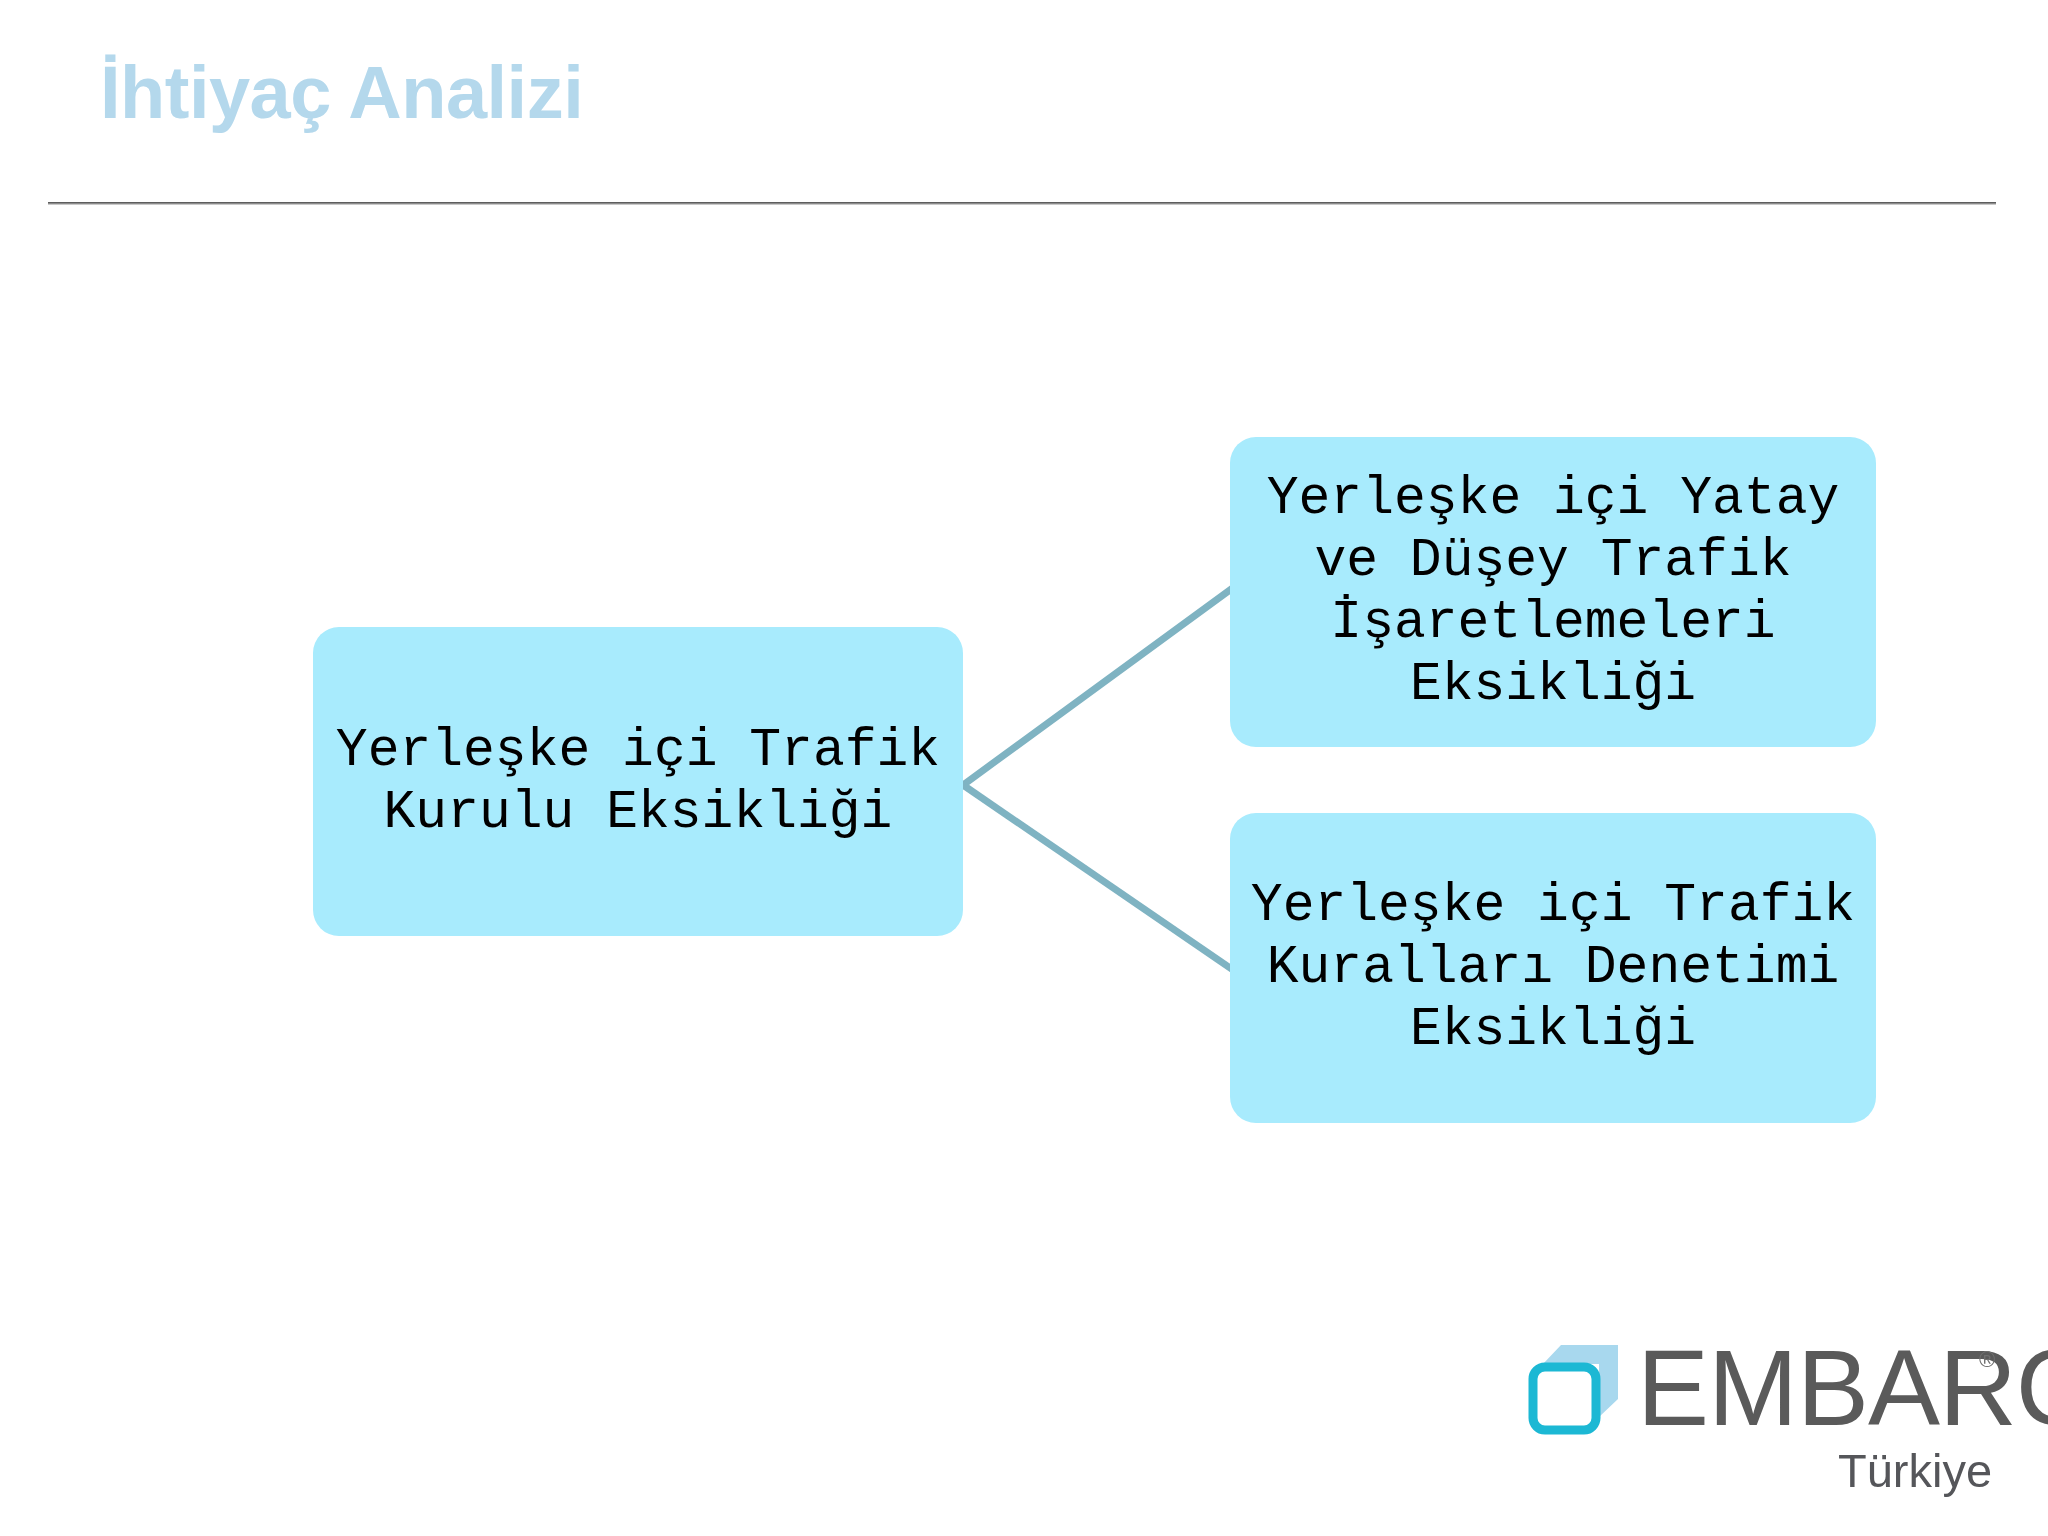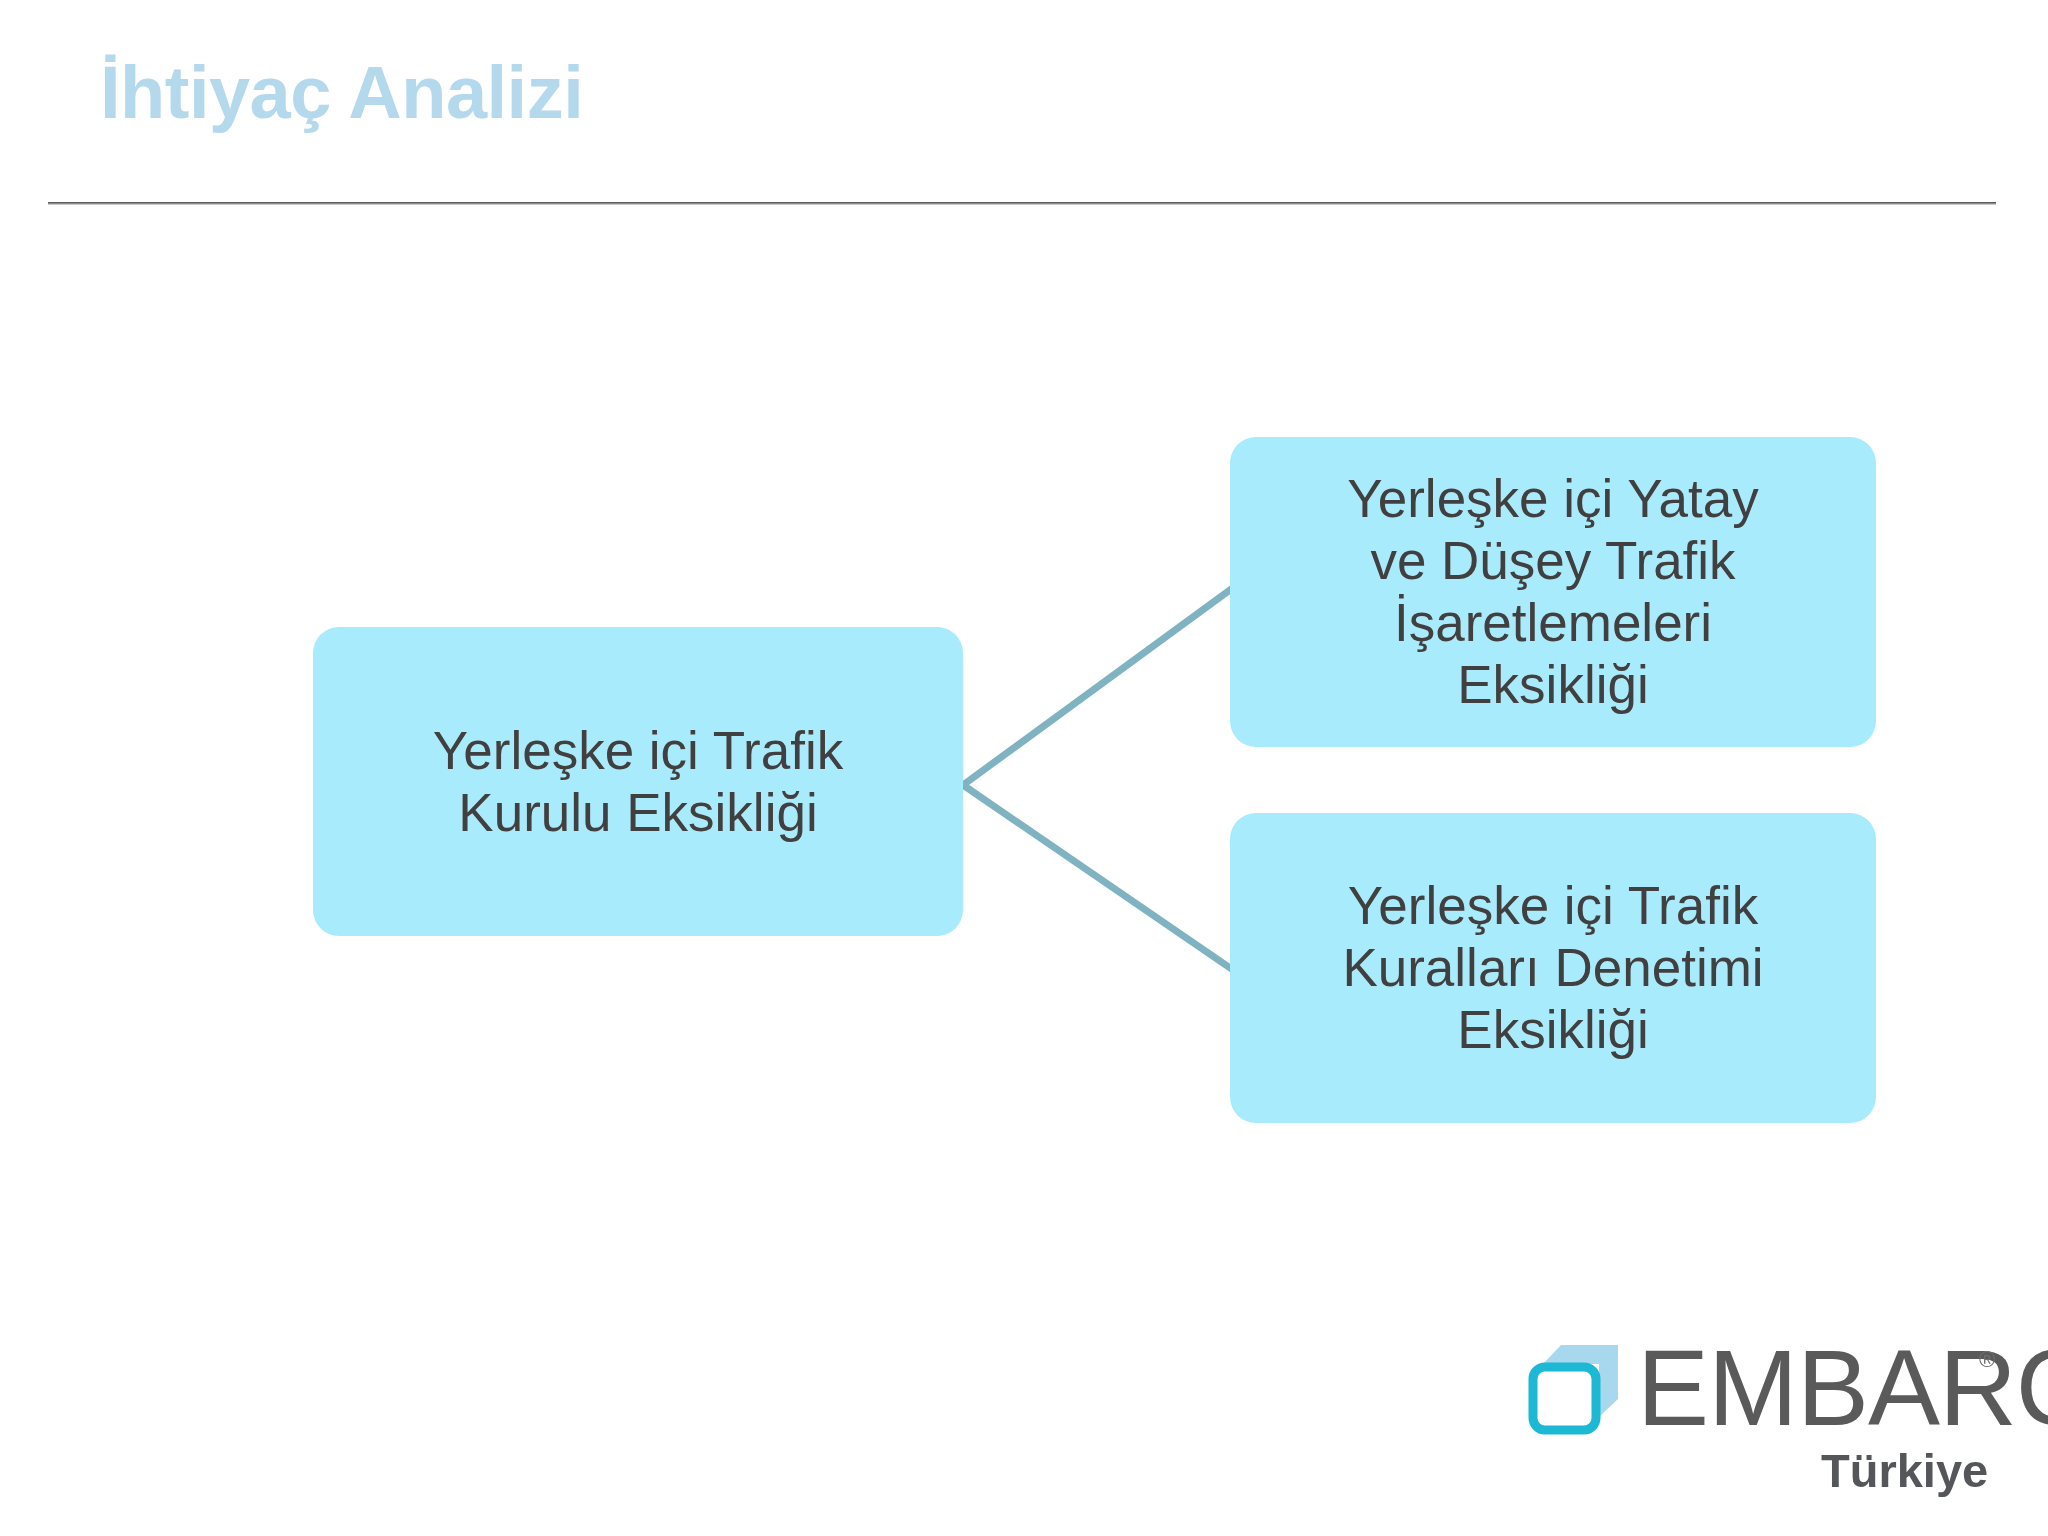--- a/index.html
+++ b/index.html
@@ -68,25 +68,26 @@
 
   .node {
     position: absolute;
     box-sizing: border-box;
     background: #a8ebfd;
     border-radius: 26px;
     display: flex;
     align-items: center;
     justify-content: center;
     text-align: center;
-    color: #404040;
+    color: #000000;
     font-weight: 300;
     line-height: 1.17;
     padding: 6px 18px;
     text-shadow: 0 0 1px rgba(255,255,255,0.35);
+    font-family: Liberation Mono, monospace;
   }
   .node-text {
     display: block;
     white-space: pre-line;
   }
 
   #node-root {
     left: 313px;
     top: 627px;
     width: 650px;
@@ -135,24 +136,24 @@
   }
   #logo-reg {
     position: absolute;
     left: 452px;
     top: 10px;
     font-size: 22px;
     color: #6f6f6f;
   }
   #logo-sub {
     position: absolute;
-    left: 294px;
+    left: 311px;
     top: 106px;
     font-size: 47px;
-    font-weight: bold;
+    font-weight: normal;
     letter-spacing: 0px;
     color: #55565a;
     white-space: nowrap;
   }
 </style>
 </head>
 <body>
 
 <div id="slide">
 

